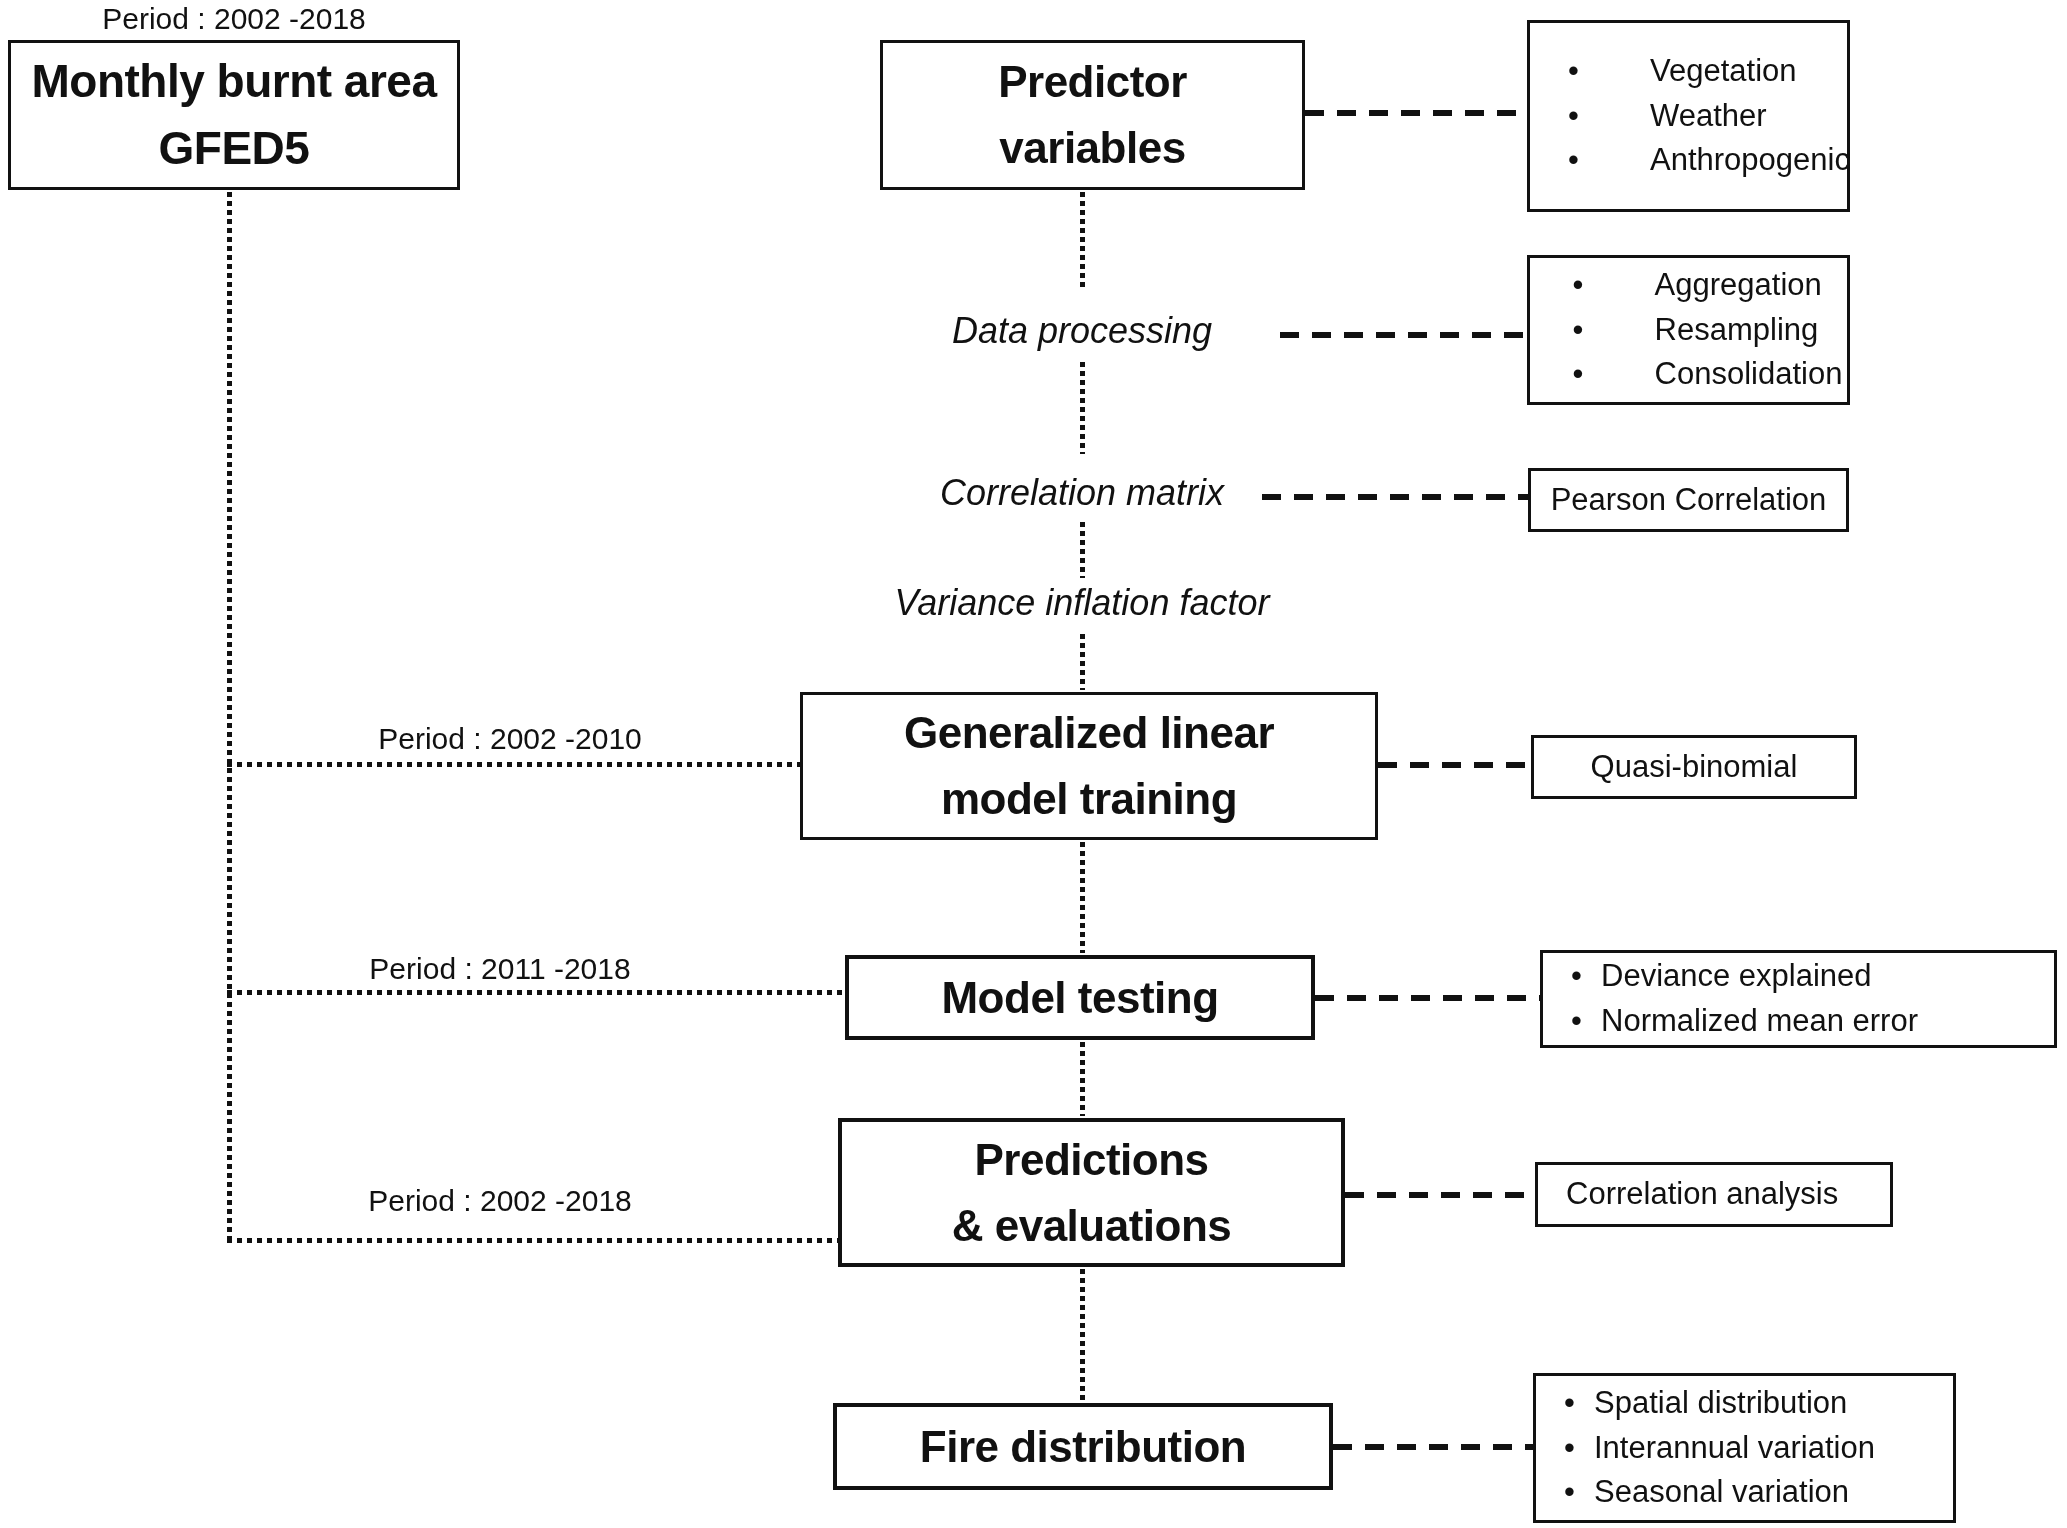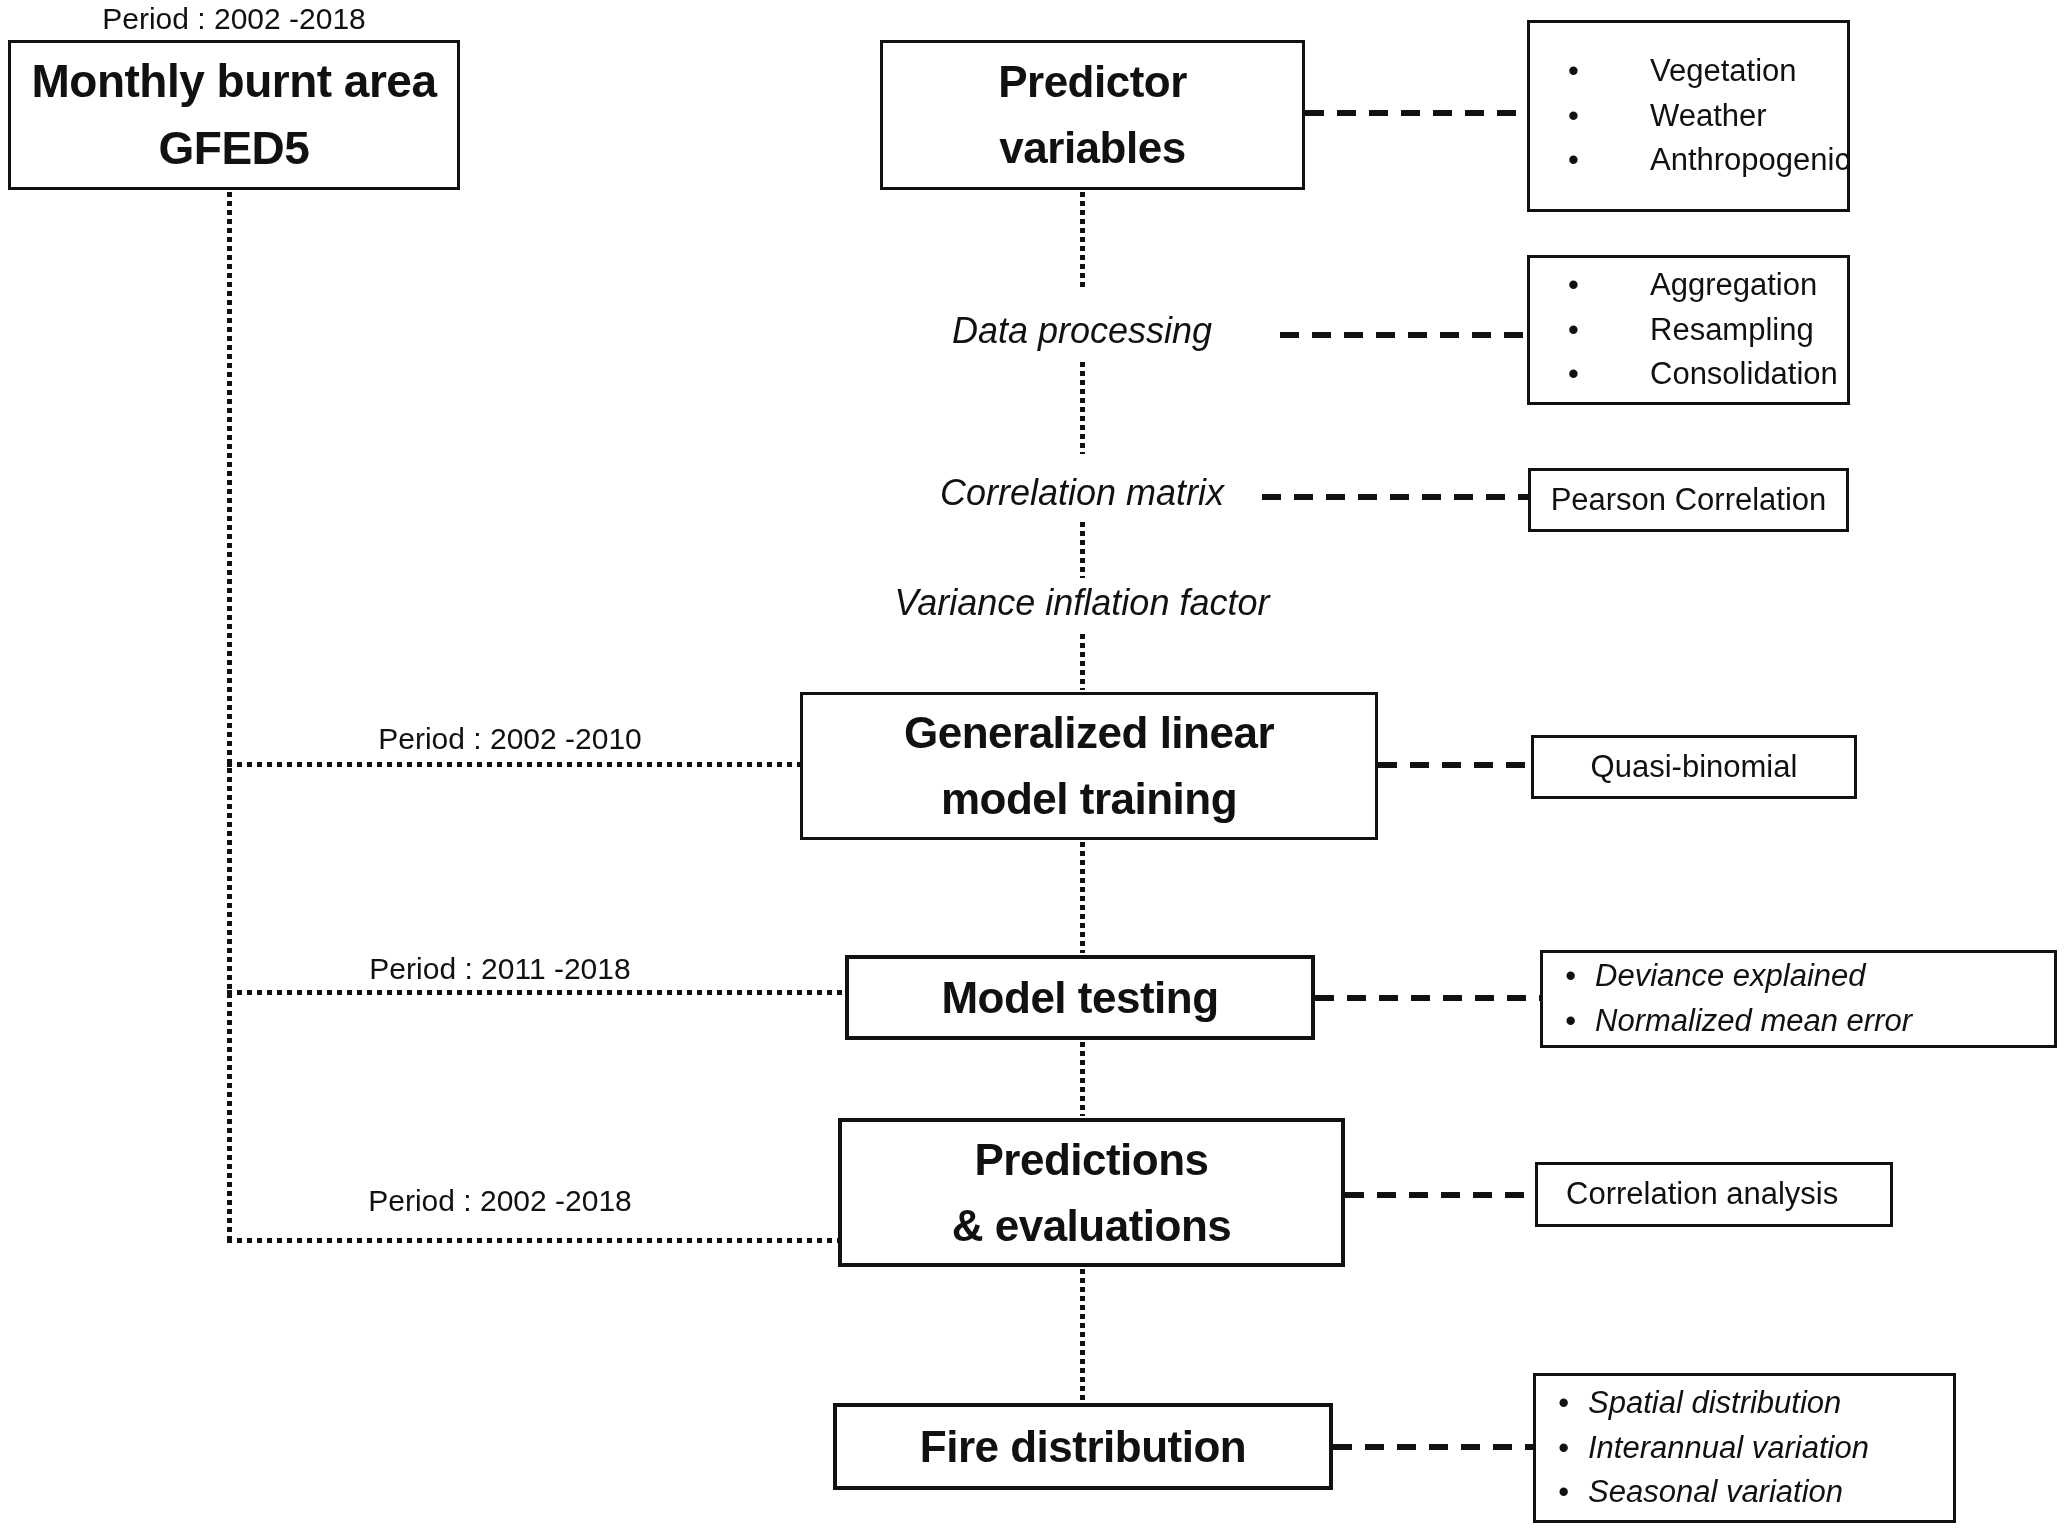--- a/index.html
+++ b/index.html
@@ -57,34 +57,34 @@
   }
   .hdash {
     position: absolute;
     height: 6px;
     background-image: repeating-linear-gradient(90deg, var(--ink) 0 19px, transparent 19px 32px);
   }
   
   .detail { font-size: 31px; line-height: 1.45; }
   .detail-list {
     list-style: none;
-    margin: 0;
+    margin: 6px;
     padding: 0;
     width: 100%;
     text-align: left;
   }
   .detail-list li { position: relative; line-height: 1.45; }
   .detail-list li::before {
     content: "\2022";
     position: absolute;
     top: 0;
   }
   .detail-list.wide li { padding-left: 120px; }
   .detail-list.wide li::before { left: 38px; }
-  .detail-list.narrow li { padding-left: 52px; font-style: italic; }
+  .detail-list.narrow li { padding-left: 52px; }
   .detail-list.narrow li::before { left: 22px; }
   .left-pad { justify-content: flex-start; text-align: right; padding-left: 28px; }
 </style>
 </head>
 <body>
 
 <div class="canvas">
 
   <div class="period-label" style="left:8px; top:2px; width:452px;">Period : 2002 -2018</div>
 

